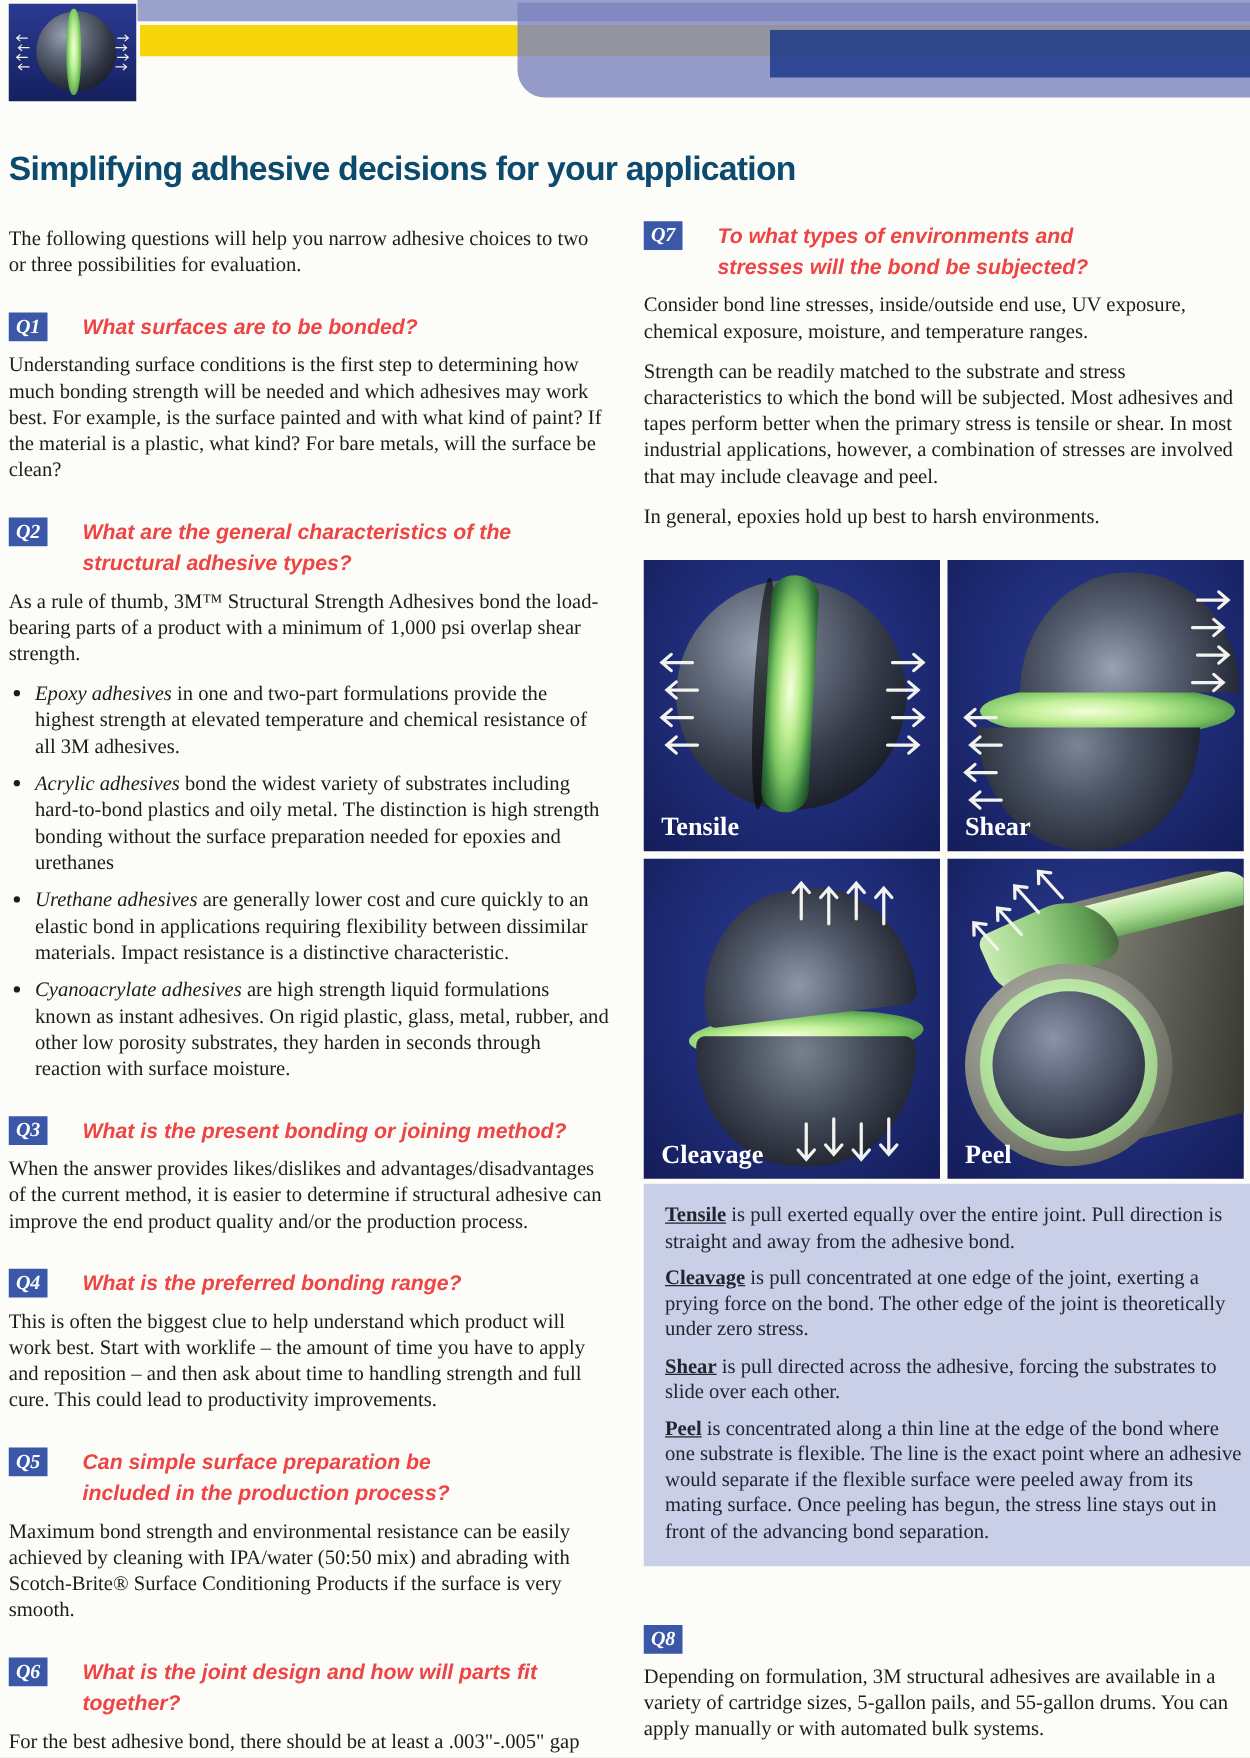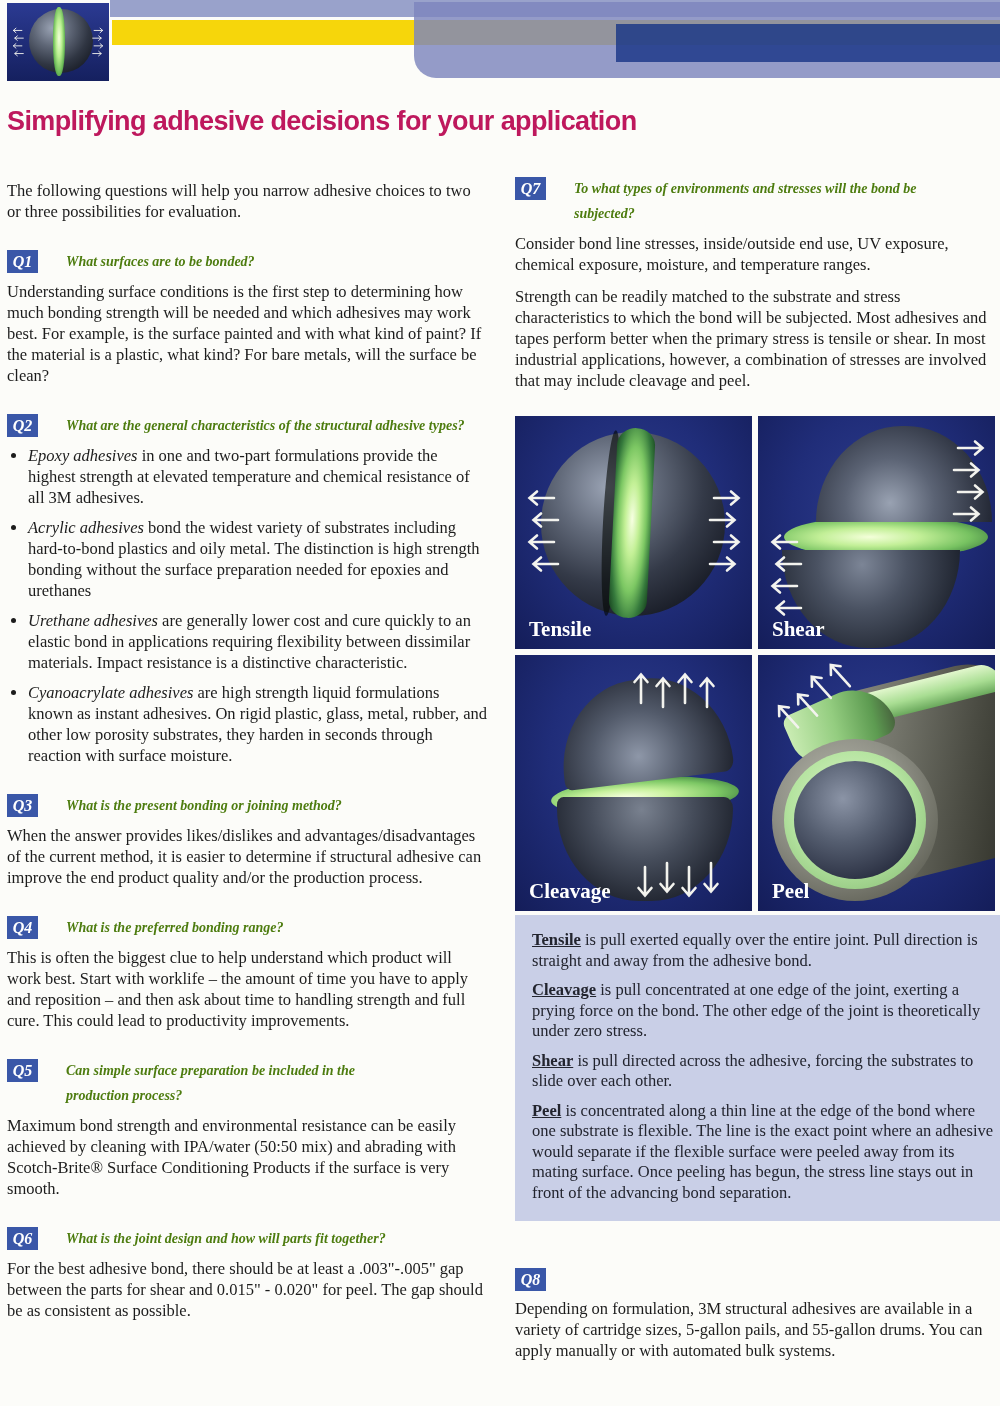--- a/index.html
+++ b/index.html
@@ -17,37 +17,37 @@
         background:linear-gradient(#2b3a92,#15205f);}
   .mini-sph{position:absolute;left:22px;top:6px;width:64px;height:64px;border-radius:50%;
         background:radial-gradient(circle at 36% 30%,#9aa3b4 0%,#5f6777 30%,#303643 60%,#0f121b 92%);}
   .mini-band{position:absolute;left:46px;top:4px;width:12px;height:69px;border-radius:45%;
         background:radial-gradient(ellipse at 50% 45%,#f3ffdd 0%,#b9ee8f 35%,#6cbb58 65%,#245c2e 95%);}
   .mini .arr{width:14px;height:34px;}
   .mini .arr.l{position:absolute;left:3px;top:22px;}
   .mini .arr.r{position:absolute;right:3px;top:22px;transform:scaleX(-1);}
 
   
-  h1.title{position:absolute;left:7px;top:106px;margin:0;font-family:"Liberation Sans",sans-serif;
-        font-size:27px;font-weight:bold;letter-spacing:-0.6px;color:#be185d;}
+  h1.title{position:absolute;left:7px;top:120px;margin:0;font-family:"Liberation Sans",sans-serif;
+        font-size:27px;font-weight:bold;letter-spacing:-0.6px;color:#0c4a6e;}
 
   
   .col{position:absolute;width:480px;font-size:16.5px;line-height:21px;}
   .col-left{left:7px;top:180px;}
   .col-right{left:515px;top:176px;}
   p.body{margin:0 0 11px;}
 
   .qblock{margin-top:27px;}
   .qblock.tight{margin-top:0;}
   .qhead{display:flex;gap:28px;align-items:flex-start;margin-bottom:7px;}
   .qbadge{flex:0 0 auto;min-width:31px;height:23px;margin-top:1px;padding:0 2px;box-sizing:border-box;
         background:#3a57a8;color:#fff;text-align:center;
         font-family:"Liberation Serif",serif;font-style:italic;font-weight:bold;font-size:16px;line-height:23px;}
-  .qtitle{margin:0;font-family:Liberation Serif, serif;font-style:italic;font-weight:bold;
-        font-size:14px;line-height:25px;color:#4d7c0f;}
+  .qtitle{margin:0;font-family:Liberation Sans, sans-serif;font-style:italic;font-weight:bold;
+        font-size:17px;line-height:25px;color:#ef4444;}
   .qtitle.w2{max-width:350px;}
 
   ul.bullets{margin:2px 0 0;padding-left:21px;list-style:disc;}
   ul.bullets li{margin-bottom:9px;}
   ul.bullets .lead{font-style:italic;}
 
   
   .stress-figure{margin-top:25px;width:480px;display:grid;grid-template-columns:237px 237px;
         grid-template-rows:233px 256px;gap:6px;}
   figure.tile{position:relative;margin:0;overflow:hidden;
@@ -163,20 +163,21 @@
         <h2 class="qtitle">What surfaces are to be bonded?</h2>
       </div>
       <p class="body">Understanding surface conditions is the first step to determining how much bonding strength will be needed and which adhesives may work best. For example, is the surface painted and with what kind of paint? If the material is a plastic, what kind? For bare metals, will the surface be clean?</p>
     </section>
 
     <section class="qblock">
       <div class="qhead">
         <span class="qbadge">Q2</span>
         <h2 class="qtitle">What are the general characteristics of the structural adhesive types?</h2>
       </div>
+      <p class="body">As a rule of thumb, 3M™ Structural Strength Adhesives bond the load-bearing parts of a product with a minimum of 1,000 psi overlap shear strength.</p>
       <ul class="bullets">
         <li><span class="lead">Epoxy adhesives</span><span> in one and two-part formulations provide the highest strength at elevated temperature and chemical resistance of all 3M adhesives.</span></li>
         <li><span class="lead">Acrylic adhesives</span><span> bond the widest variety of substrates including hard-to-bond plastics and oily metal. The distinction is high strength bonding without the surface preparation needed for epoxies and urethanes</span></li>
         <li><span class="lead">Urethane adhesives</span><span> are generally lower cost and cure quickly to an elastic bond in applications requiring flexibility between dissimilar materials. Impact resistance is a distinctive characteristic.</span></li>
         <li><span class="lead">Cyanoacrylate adhesives</span><span> are high strength liquid formulations known as instant adhesives. On rigid plastic, glass, metal, rubber, and other low porosity substrates, they harden in seconds through reaction with surface moisture.</span></li>
       </ul>
     </section>
 
     <section class="qblock">
       <div class="qhead">
@@ -213,20 +214,21 @@
 
   <div class="col col-right">
 
     <section class="qblock tight">
       <div class="qhead">
         <span class="qbadge">Q7</span>
         <h2 class="qtitle w2">To what types of environments and stresses will the bond be subjected?</h2>
       </div>
       <p class="body">Consider bond line stresses, inside/outside end use, UV exposure, chemical exposure, moisture, and temperature ranges.</p>
       <p class="body">Strength can be readily matched to the substrate and stress characteristics to which the bond will be subjected. Most adhesives and tapes perform better when the primary stress is tensile or shear. In most industrial applications, however, a combination of stresses are involved that may include cleavage and peel.</p>
+      <p class="body">In general, epoxies hold up best to harsh environments.</p>
     </section>
 
     <div class="stress-figure">
 
       <figure class="tile">
         <div class="ill t-sphere"></div>
         <div class="ill t-seamdark"></div>
         <div class="ill t-band"></div>
         <svg class="ill t-arr-l" width="40" height="86" viewBox="0 0 40 86">
             <use href="#arrows-left"></use>

